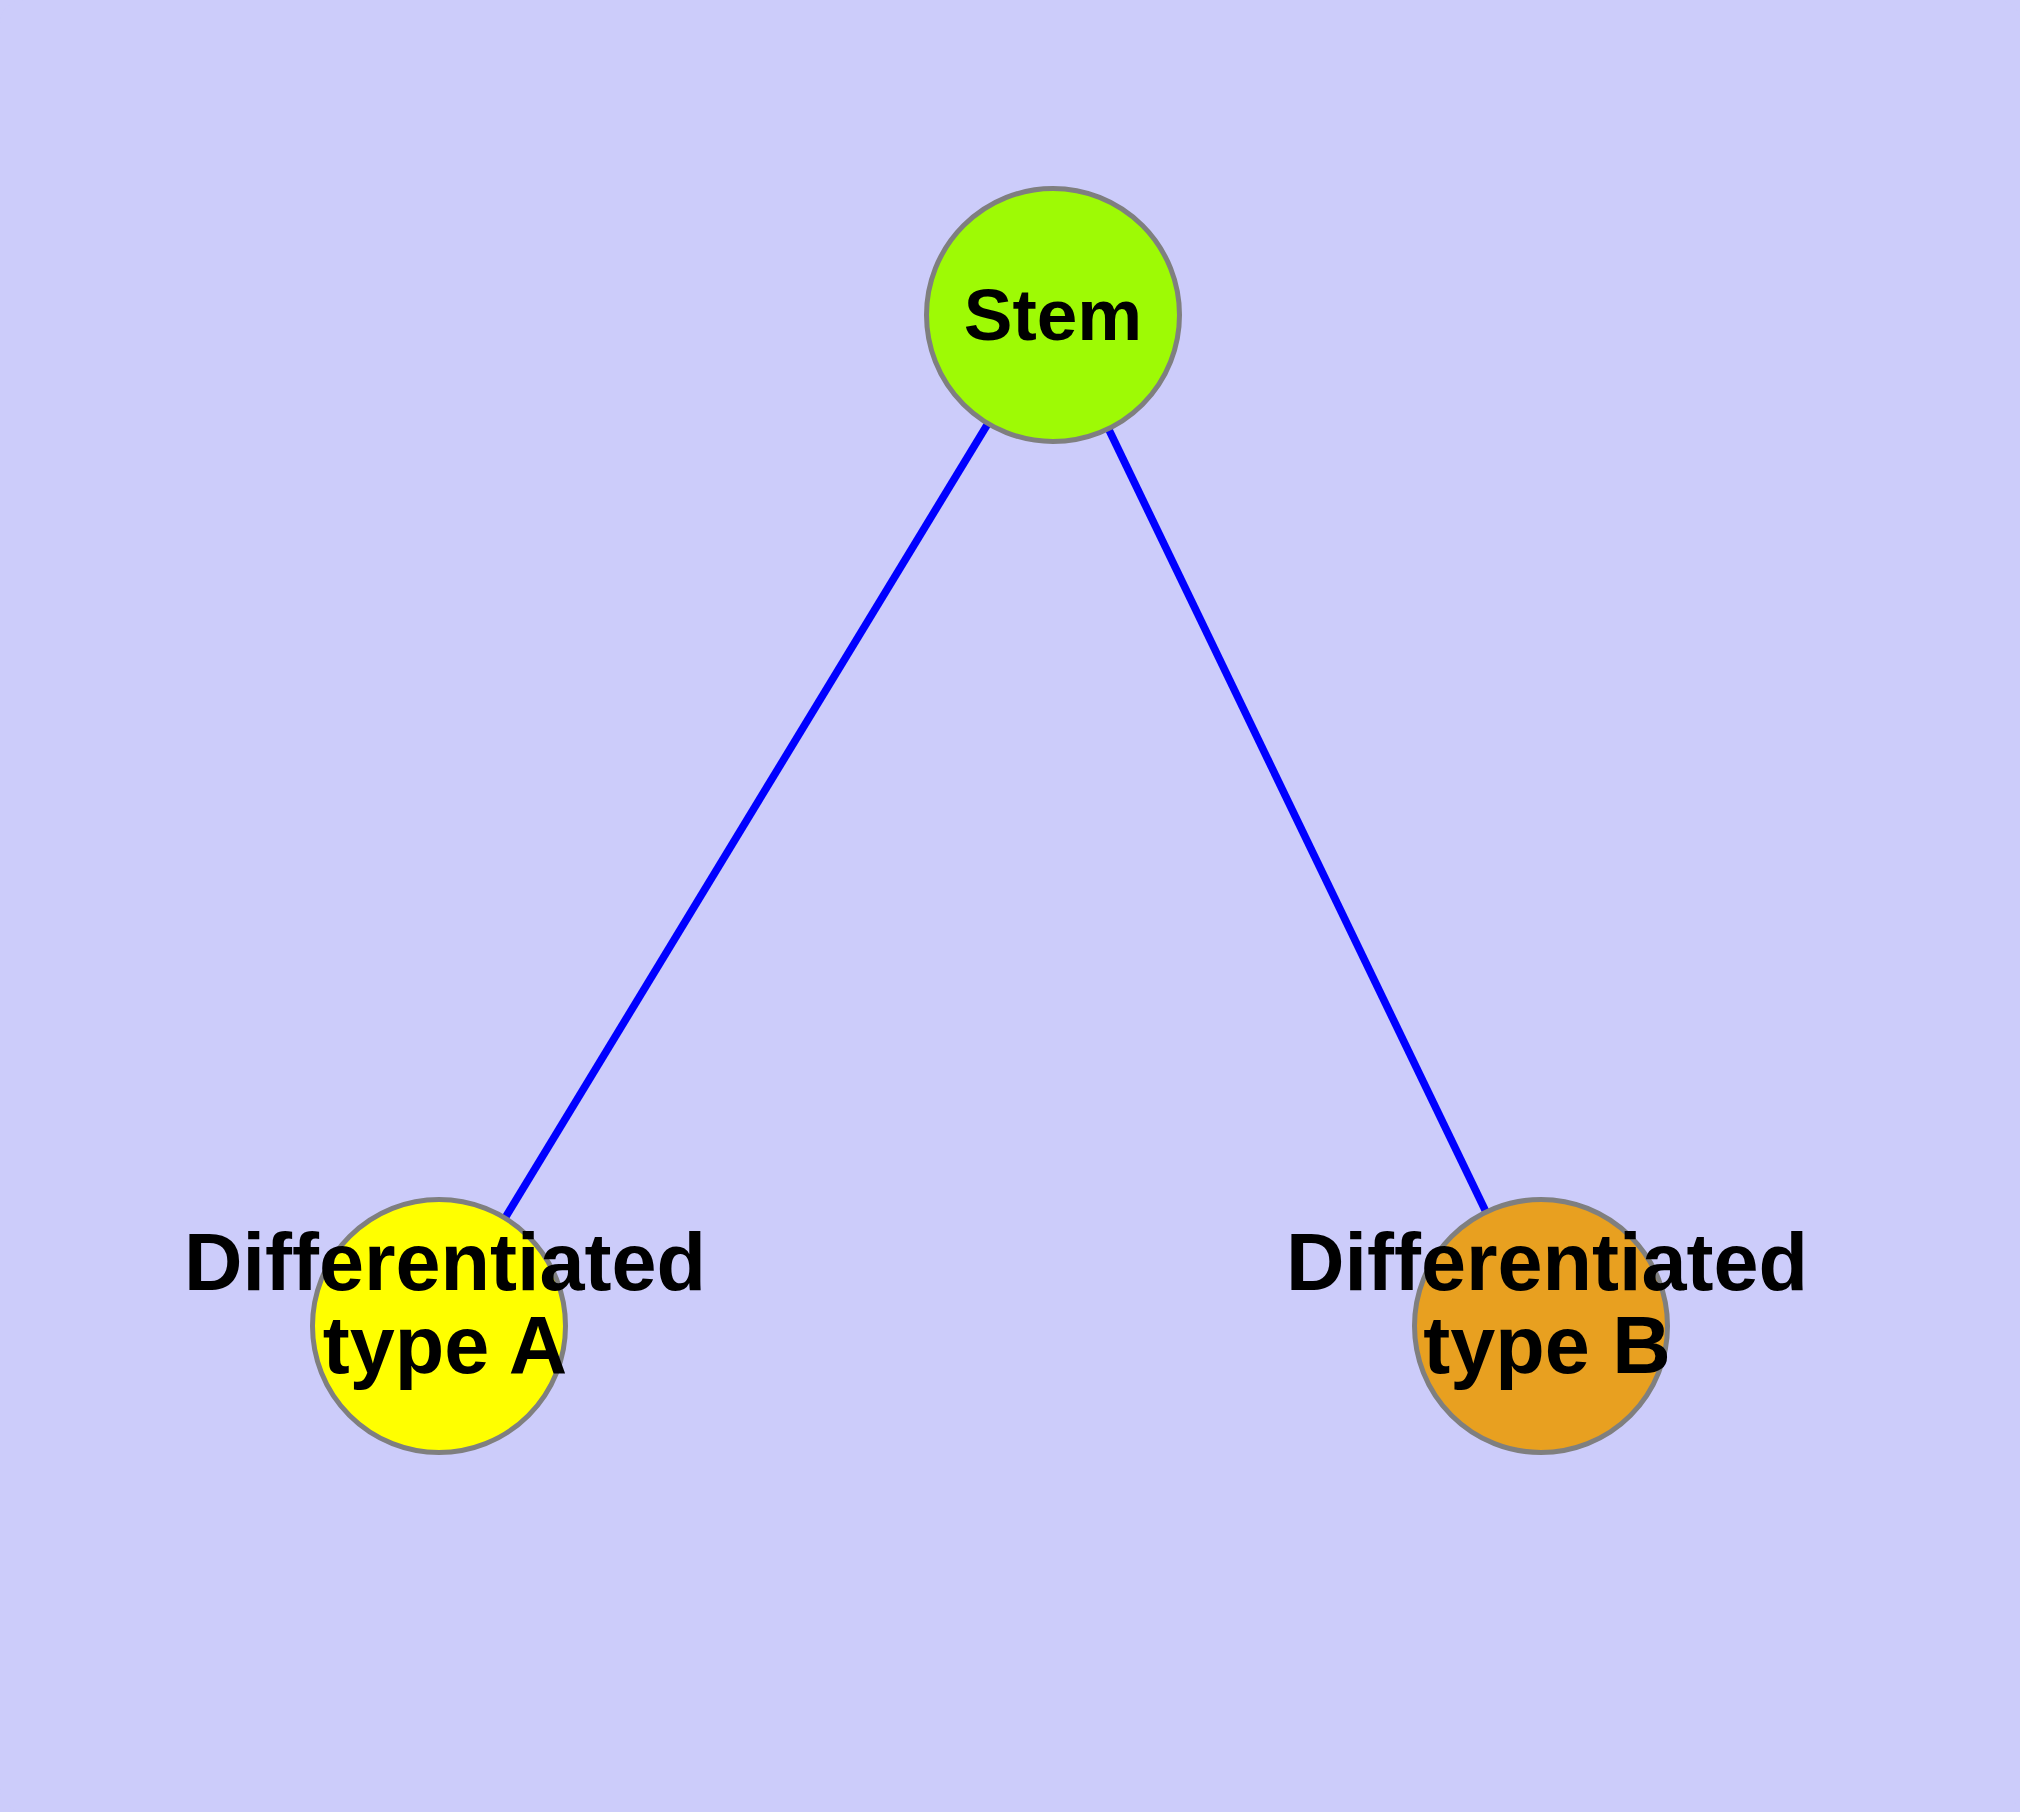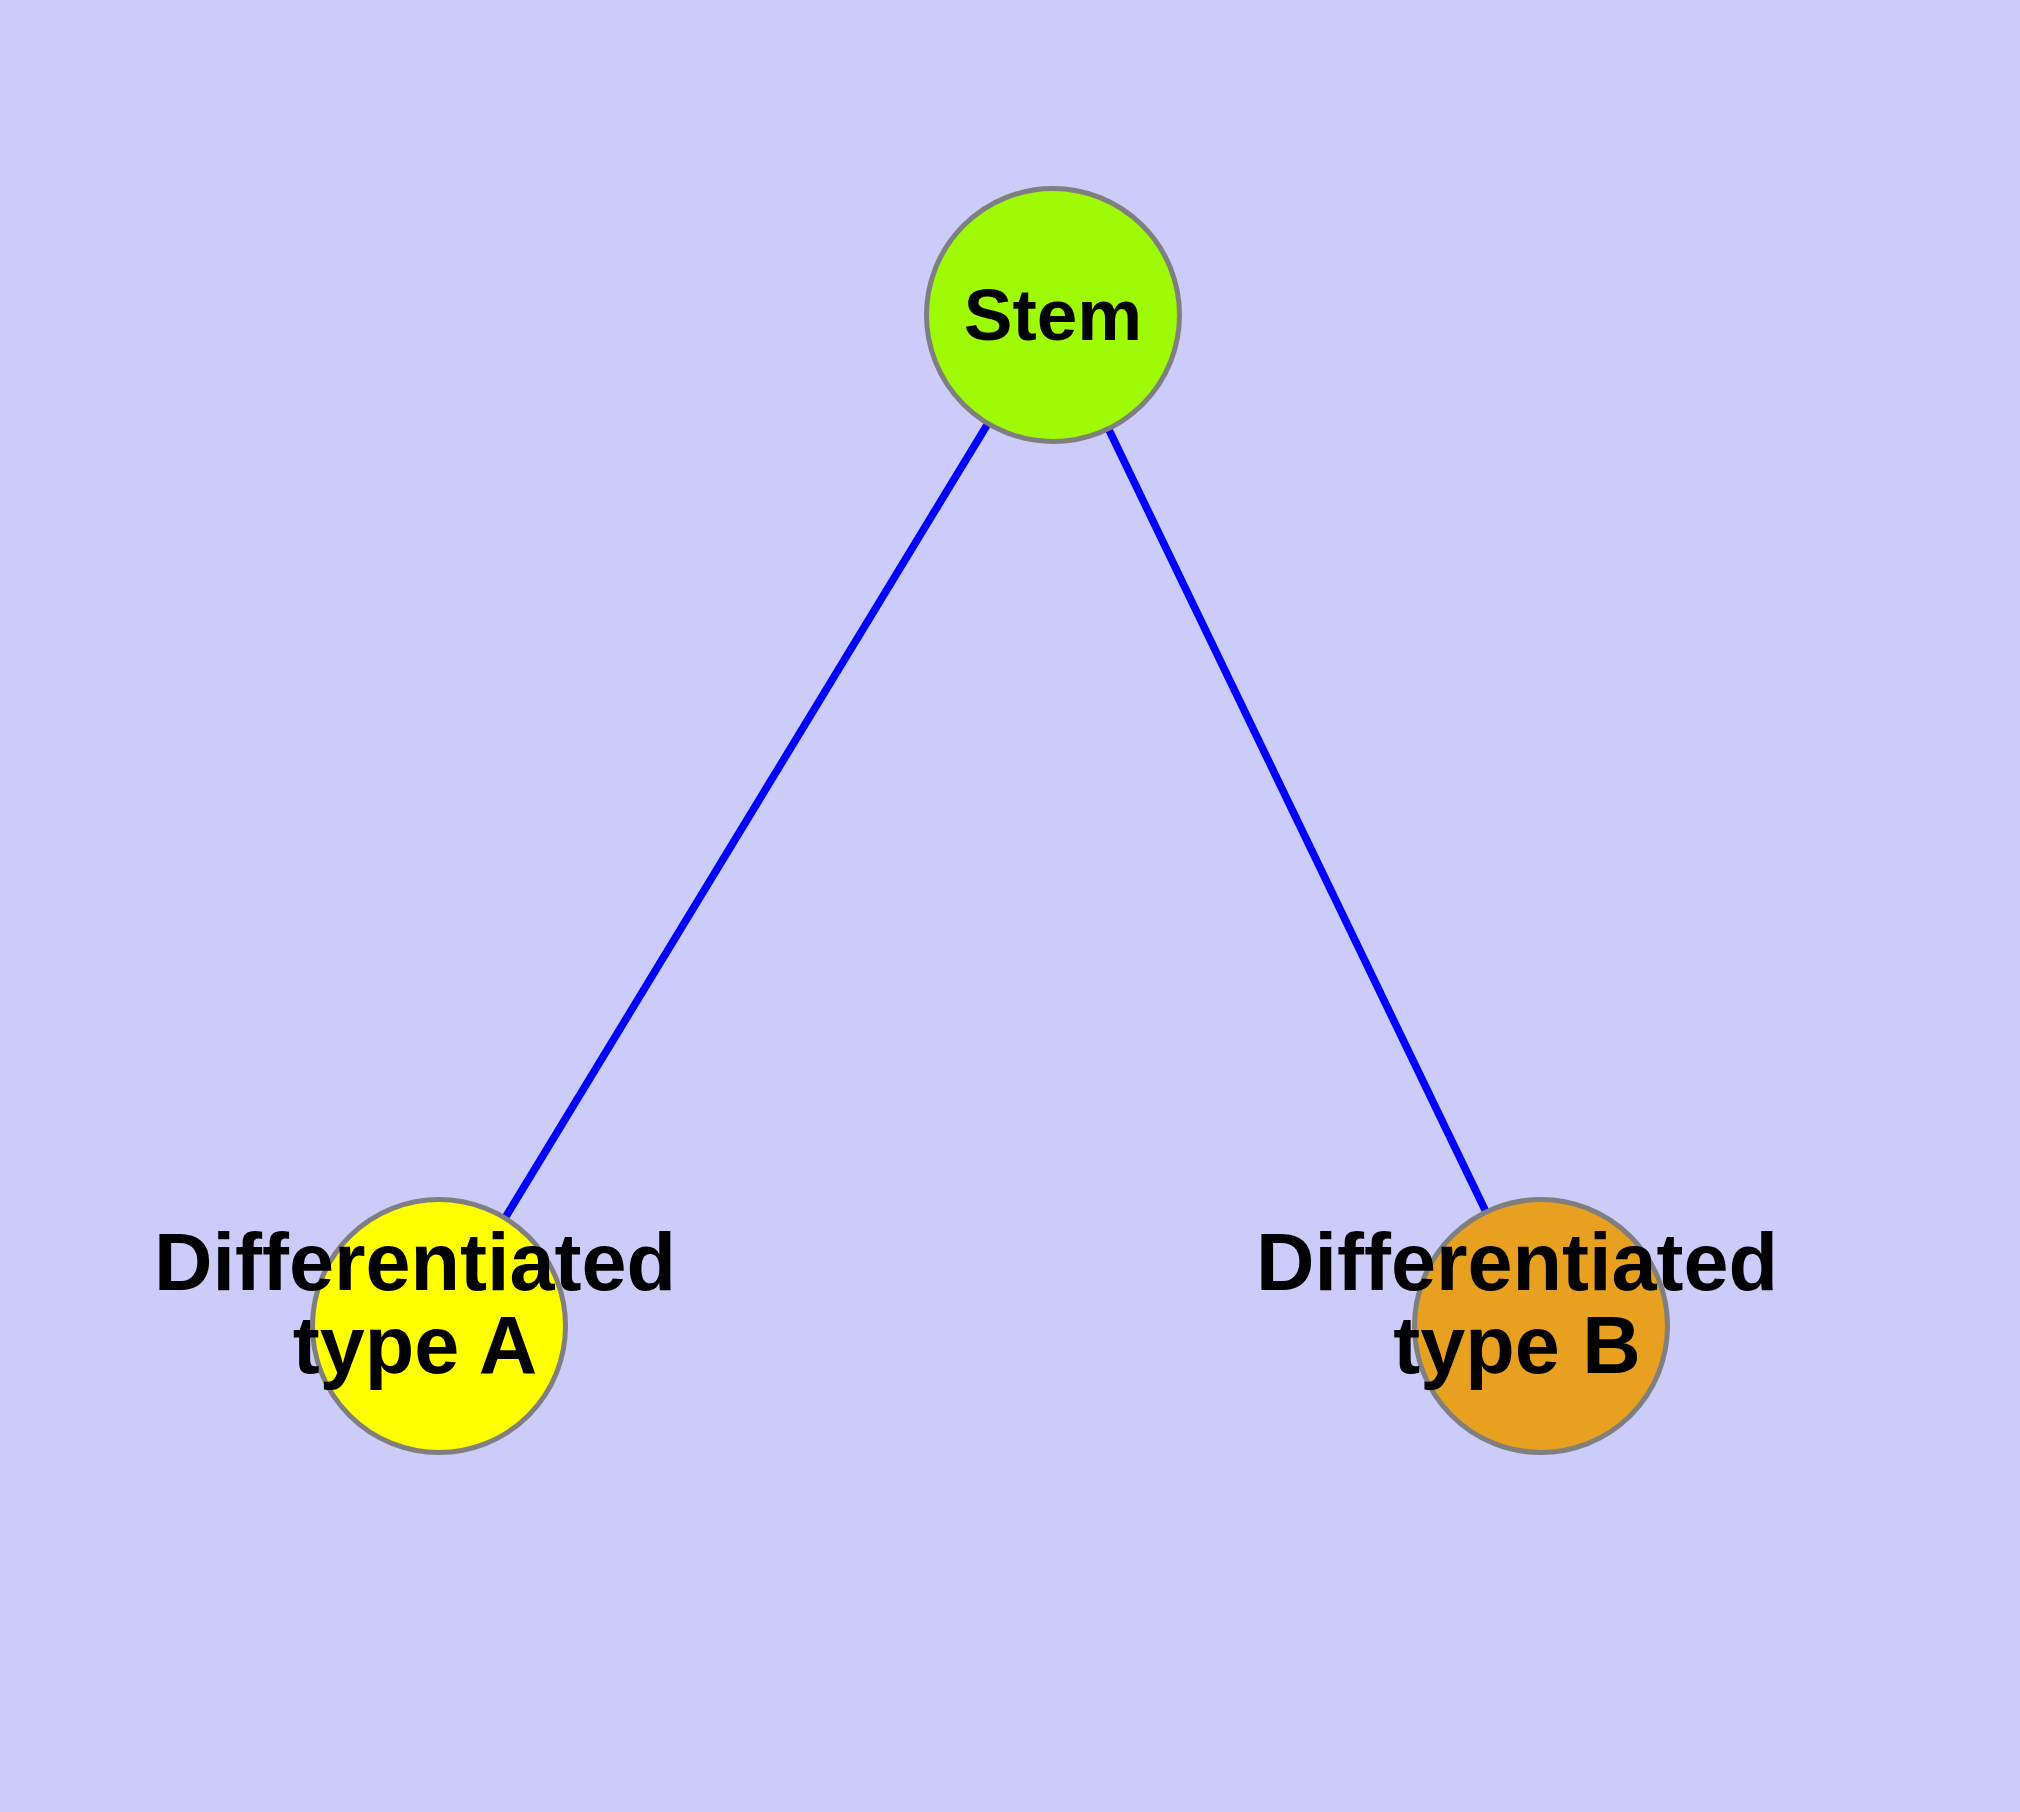--- a/index.html
+++ b/index.html
@@ -51,21 +51,21 @@
     color: #000000;
     font-family: "Liberation Sans", sans-serif;
     font-weight: bold;
     text-align: center;
     white-space: pre;
     line-height: 1.02;
     pointer-events: none;
   }
   .node-stem .node-label { font-size: 73px; }
   .node-diff-a .node-label,
-  .node-diff-b .node-label { font-size: 81px; }
+  .node-diff-b .node-label { font-size: 81px; margin-left: 30px; }
 </style>
 </head>
 <body>
 
 <div id="canvas" style="width: 2021px; height: 1812px; background: rgb(204, 204, 250);">
 
   <svg id="graph-svg" viewBox="0 0 2384 2138" preserveAspectRatio="none" aria-hidden="true" style="width: 2021px; height: 1812px;">
     <g id="edge-layer">
         <line x1="1243" y1="372" x2="518" y2="1565" stroke="#0000ff" stroke-width="9" stroke-linecap="butt"></line>
         <line x1="1243" y1="372" x2="1818" y2="1565" stroke="#0000ff" stroke-width="9" stroke-linecap="butt"></line>

